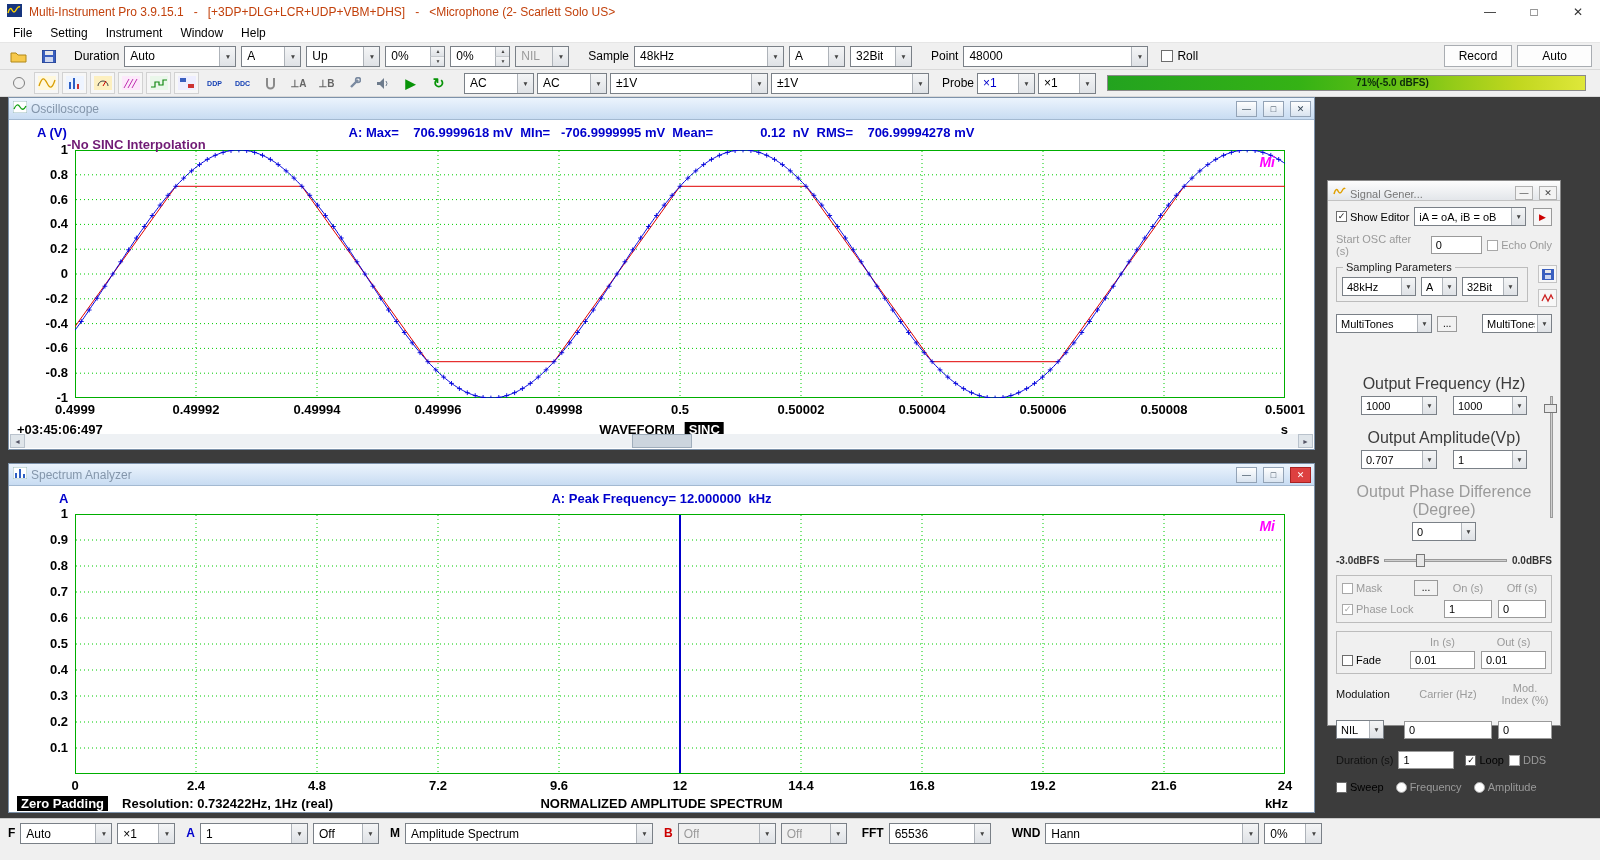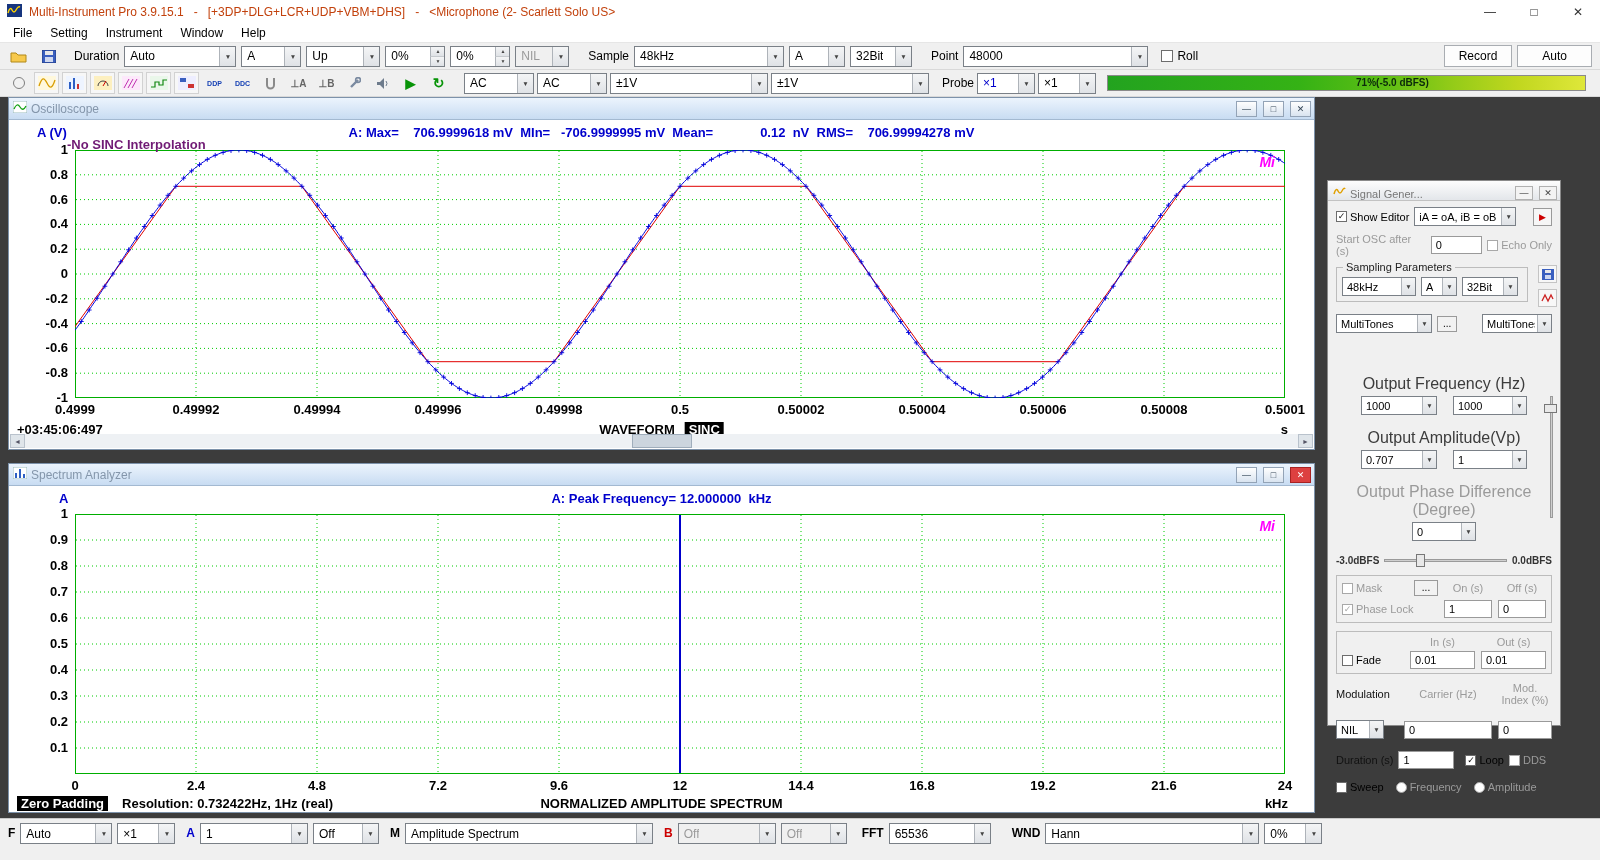--- a/index.html
+++ b/index.html
@@ -483,21 +483,21 @@
         <span class="sg-cap">—</span>
         <span class="sg-cap">✕</span>
       </div>
       <div class="sg-body">
 
         <div class="sg-row">
           <label class="cblab">
               <span class="cb">✓</span>
               <span>Show Editor</span>
             </label>
-          <div class="combo sm" style="width:102px">
+          <div class="combo sm" style="width:112px">
               <span class="cv">iA = oA, iB = oB</span>
               <span class="arr">▼</span>
             </div>
           <button class="sg-play">
               <span>▶</span>
             </button>
         </div>
 
         <div class="sg-row" style="margin-top:7px">
           <span class="glab">Start OSC after (s)</span>

